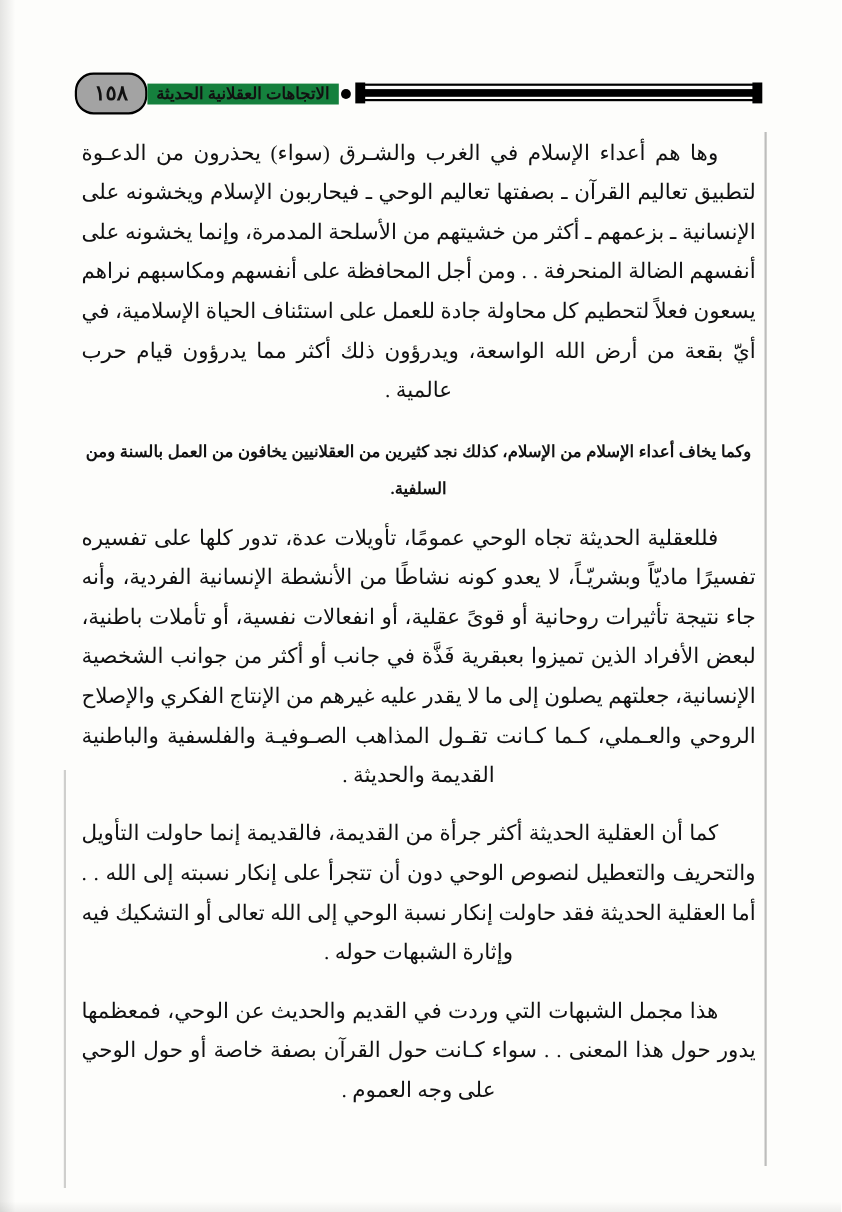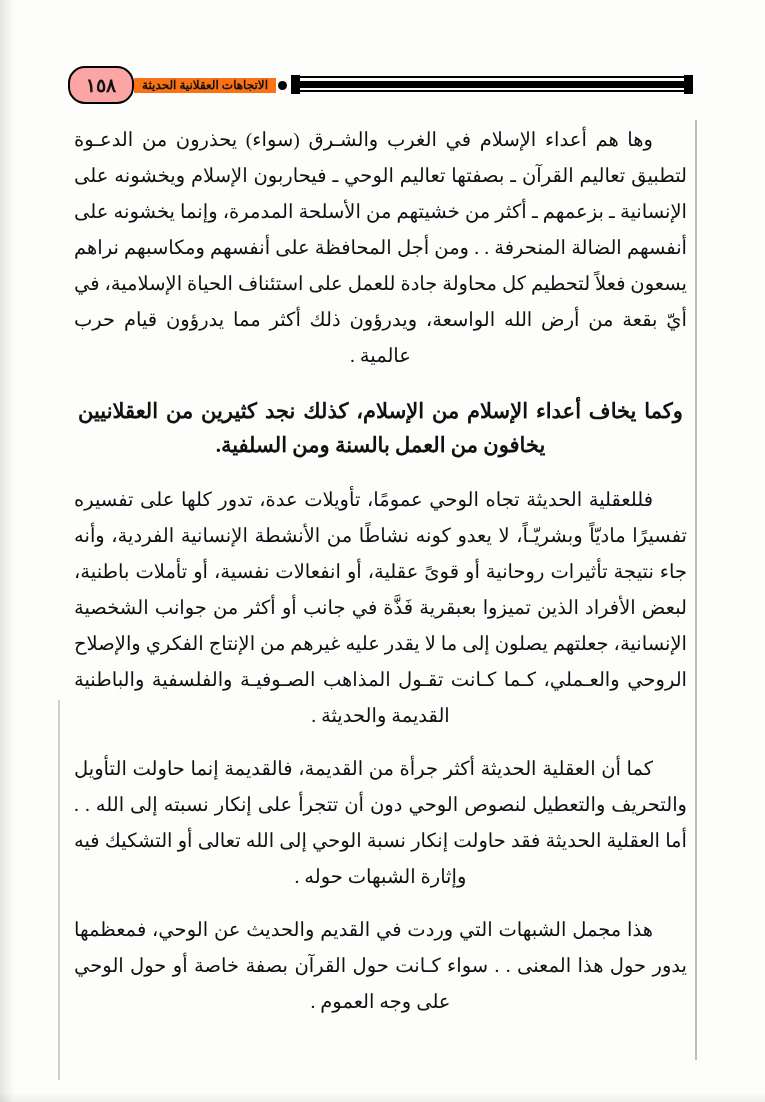--- a/index.html
+++ b/index.html
@@ -65,21 +65,21 @@
     width: 62px;
     height: 34px;
     border: 2.5px solid #000;
     border-radius: 17px;
     display: flex;
     align-items: center;
     justify-content: center;
     font-size: 19px;
     font-weight: bold;
     letter-spacing: 0.5px;
-    background: #fca5a5;
+    background: #a3a3a3;
     margin-left: 4px;
   }
   .rule-wrap {
     flex: 1 1 auto;
     height: 20px;
     position: relative;
     margin: 0 10px 0 6px;
   }
   .rule-thick {
     position: absolute;
@@ -106,25 +106,25 @@
     position: absolute;
     top: 0px;
     width: 9px;
     height: 19px;
     background: #000;
   }
   .rule-cap.r { right: -4px; }
   .rule-cap.l { left: -4px; }
   .header-title {
     flex: 0 0 auto;
-    font-size: 12px;
+    font-size: 15px;
     font-weight: bold;
     white-space: nowrap;
     padding: 0 8px;
-    background: #f97316;
+    background: #15803d;
     position: relative;
     z-index: 2;
   }
   .title-dot {
     flex: 0 0 auto;
     width: 9px; height: 9px;
     background: #000;
     border-radius: 50%;
     margin: 0 2px;
   }
@@ -143,24 +143,24 @@
     text-align: justify;
     text-align-last: center;
     text-justify: inter-word;
     letter-spacing: 0px;
   }
   p.para.indent {
     text-indent: 34px;
   }
   p.para.bold {
     font-weight: bold;
-    font-size: 21px;
+    font-size: 15px;
     line-height: 34px;
     margin-top: 20px;
-    margin-bottom: 20px;
+    margin-bottom: 10px;
     padding: 0 4px;
   }
 </style>
 </head>
 <body>
 
 <div class="page">
 
   <div class="edge-left"></div>
   <div class="edge-bottom"></div>

